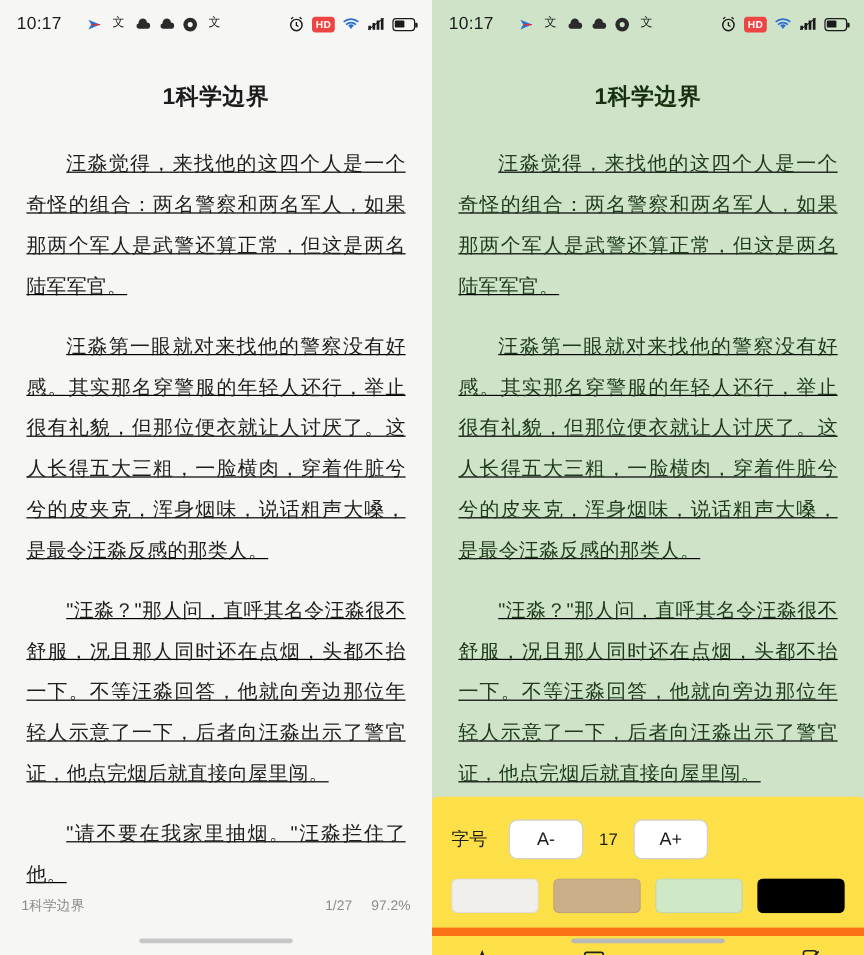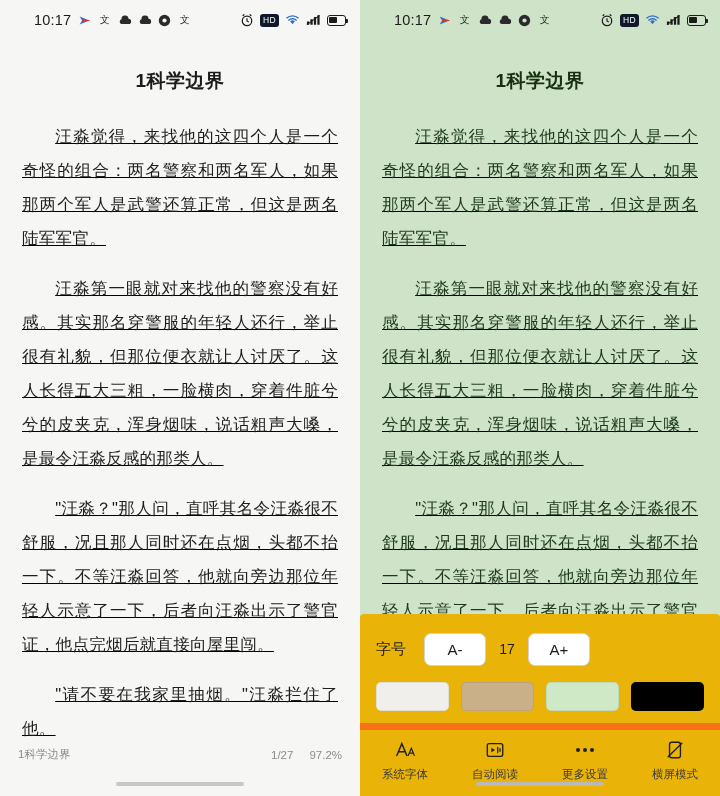--- a/index.html
+++ b/index.html
@@ -24,37 +24,37 @@
   
   .statusbar {
     height: 40px;
     display: flex;
     align-items: center;
     padding: 0 14px;
     font-size: 13.5px;
     color: #1b1b1b;
   }
   .status-left {
-    display: flex; align-items: center; gap: 6px; margin-left: 20px;
+    display: flex; align-items: center; gap: 20px;
   }
   .clock { font-size: 14.5px; letter-spacing: .2px; }
   .status-icons-left { display: flex; align-items: center; gap: 5px; }
   .status-right {
     margin-left: auto;
     display: flex; align-items: center; gap: 6px;
   }
   .mini {
     width: 15px; height: 15px;
     display: inline-flex; align-items: center; justify-content: center;
     font-size: 10px; line-height: 1;
   }
   .mini svg { display: block; }
   .hd-badge {
-    background: #0f172a; color: #fff;
-    font-size: 8.5px; font-weight: normal;
+    background: #ef4444; color: #fff;
+    font-size: 8.5px; font-weight: bold;
     border-radius: 3px; padding: 1.5px 3px;
     letter-spacing: .3px;
   }
   .blue-ico { color: #2f6fd0; }
   .battery-out {
     width: 19px; height: 11px;
     border: 1.3px solid #1b1b1b; border-radius: 3px;
     position: relative; display:inline-block;
   }
   .battery-out::after {
@@ -108,25 +108,25 @@
     transform: translateX(-50%);
     width: 128px; height: 4px;
     background: #c7c7c7; border-radius: 3px;
   }
   .phone.right .home-indicator { background: #b9b9b9; }
 
   
   .panel {
     position: absolute;
     left: 0; right: 0; bottom: 0;
-    background: #eab308;
+    background: #fde047;
     border-top-left-radius: 4px;
     border-top-right-radius: 4px;
     padding: 14px 0 0 0;
-    height: 182px;
+    height: 132px;
   }
   .row-font-size {
     display: flex; align-items: center;
     padding: 0 16px;
     gap: 10px;
     height: 42px;
   }
   .row-label {
     font-size: 15px; color: #1c1c1c;
     width: 38px;

